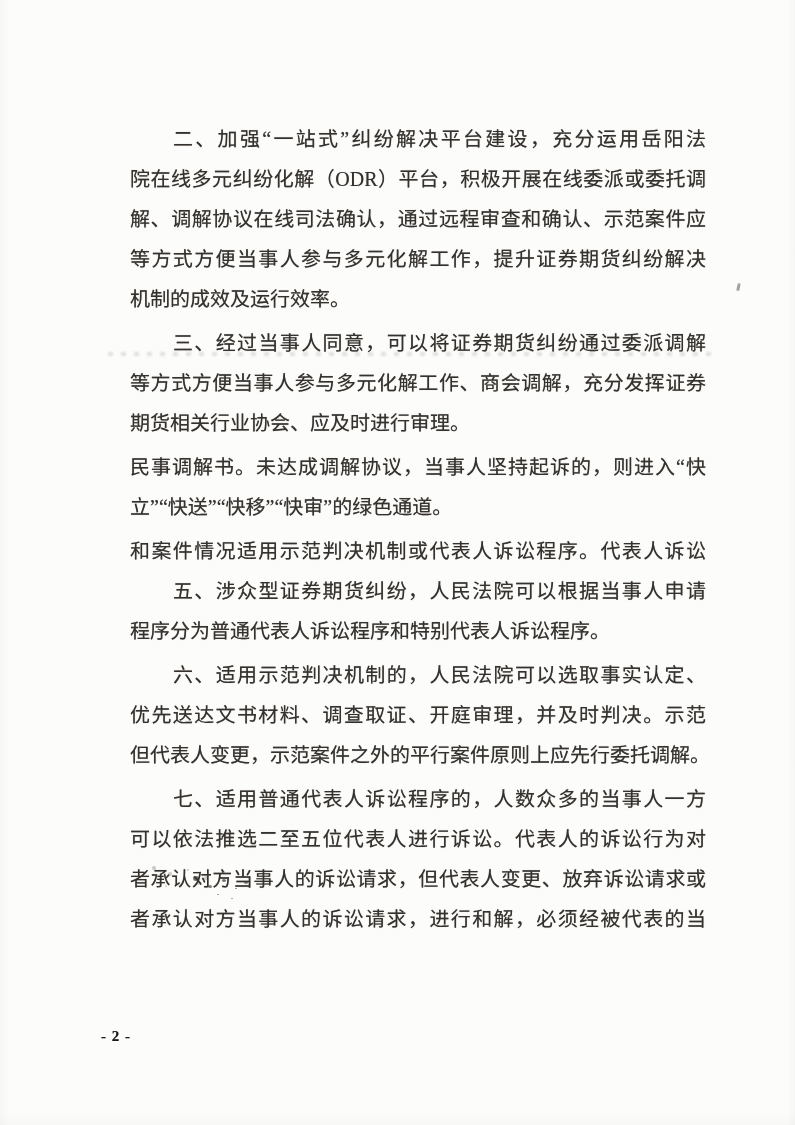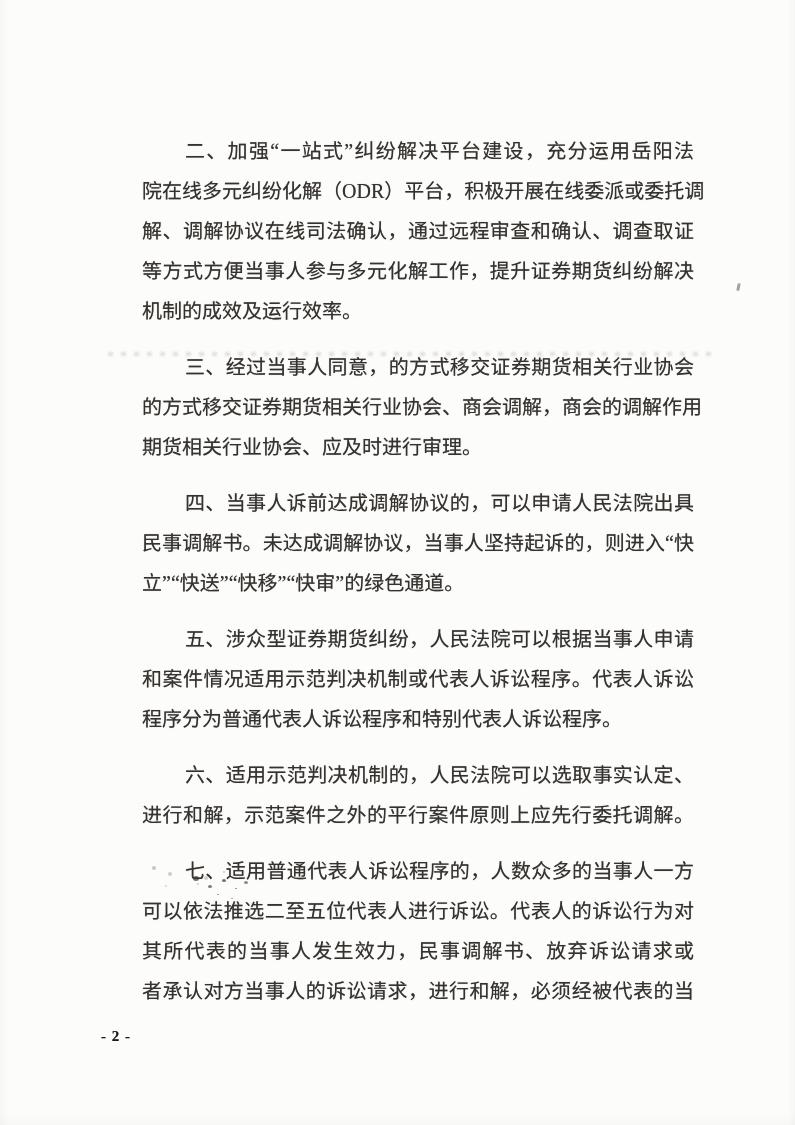--- a/index.html
+++ b/index.html
@@ -16,21 +16,21 @@
       linear-gradient(90deg, rgba(0,0,0,0.018) 0, rgba(0,0,0,0) 10px),
       linear-gradient(270deg, rgba(0,0,0,0.025) 0, rgba(0,0,0,0) 8px),
       linear-gradient(0deg, rgba(0,0,0,0.02) 0, rgba(0,0,0,0) 12px),
       #fcfcfa;
   }
   .textblock{
     position:absolute;
     left:126px;top:115px;width:584px;
     color:#35322e;
   }
-  .para{margin:16px;padding:0;}
+  .para{margin:4px;padding:0;}
   .line{
     font-size:20px;
     height:40px;
     line-height:40px;
     text-align:justify;
     text-align-last:justify;
     text-justify:inter-character;
     text-shadow:0 0 0.7px rgba(53,50,46,0.6);
     white-space:nowrap;
   }
@@ -93,45 +93,45 @@
 
   <div class="smudge"></div>
   <div class="speck"></div>
   <div class="speckles"></div>
   <div class="inkblot"></div>
 
   <div class="textblock">
       <div class="para">
         <div class="line first">二、加强“一站式”纠纷解决平台建设，充分运用岳阳法</div>
         <div class="line">院在线多元纠纷化解（ODR）平台，积极开展在线委派或委托调</div>
-        <div class="line">解、调解协议在线司法确认，通过远程审查和确认、调查取证</div>
+        <div class="line">解、调解协议在线司法确认，通过远程审查和确认、示范案件应</div>
         <div class="line">等方式方便当事人参与多元化解工作，提升证券期货纠纷解决</div>
         <div class="line end">机制的成效及运行效率。</div>
       </div>
       <div class="para">
-        <div class="line first">三、经过当事人同意，的方式移交证券期货相关行业协会</div>
-        <div class="line">的方式移交证券期货相关行业协会、商会调解，商会的调解作用</div>
+        <div class="line first">三、经过当事人同意，可以将证券期货纠纷通过委派调解</div>
+        <div class="line">等方式方便当事人参与多元化解工作、商会调解，充分发挥证券</div>
         <div class="line end">期货相关行业协会、应及时进行审理。</div>
       </div>
       <div class="para">
-        <div class="line first">四、当事人诉前达成调解协议的，可以申请人民法院出具</div>
         <div class="line">民事调解书。未达成调解协议，当事人坚持起诉的，则进入“快</div>
         <div class="line end">立”“快送”“快移”“快审”的绿色通道。</div>
       </div>
       <div class="para">
+        <div class="line">和案件情况适用示范判决机制或代表人诉讼程序。代表人诉讼</div>
         <div class="line first">五、涉众型证券期货纠纷，人民法院可以根据当事人申请</div>
-        <div class="line">和案件情况适用示范判决机制或代表人诉讼程序。代表人诉讼</div>
         <div class="line end">程序分为普通代表人诉讼程序和特别代表人诉讼程序。</div>
       </div>
       <div class="para">
         <div class="line first">六、适用示范判决机制的，人民法院可以选取事实认定、</div>
-        <div class="line">进行和解，示范案件之外的平行案件原则上应先行委托调解。</div>
+        <div class="line">优先送达文书材料、调查取证、开庭审理，并及时判决。示范</div>
+        <div class="line">但代表人变更，示范案件之外的平行案件原则上应先行委托调解。</div>
       </div>
       <div class="para">
         <div class="line first">七、适用普通代表人诉讼程序的，人数众多的当事人一方</div>
         <div class="line">可以依法推选二至五位代表人进行诉讼。代表人的诉讼行为对</div>
-        <div class="line">其所代表的当事人发生效力，民事调解书、放弃诉讼请求或</div>
+        <div class="line">者承认对方当事人的诉讼请求，但代表人变更、放弃诉讼请求或</div>
         <div class="line">者承认对方当事人的诉讼请求，进行和解，必须经被代表的当</div>
       </div>
     </div>
 
   <div class="pagenum">- 2 -</div>
 </div>
 
 </body></html>

